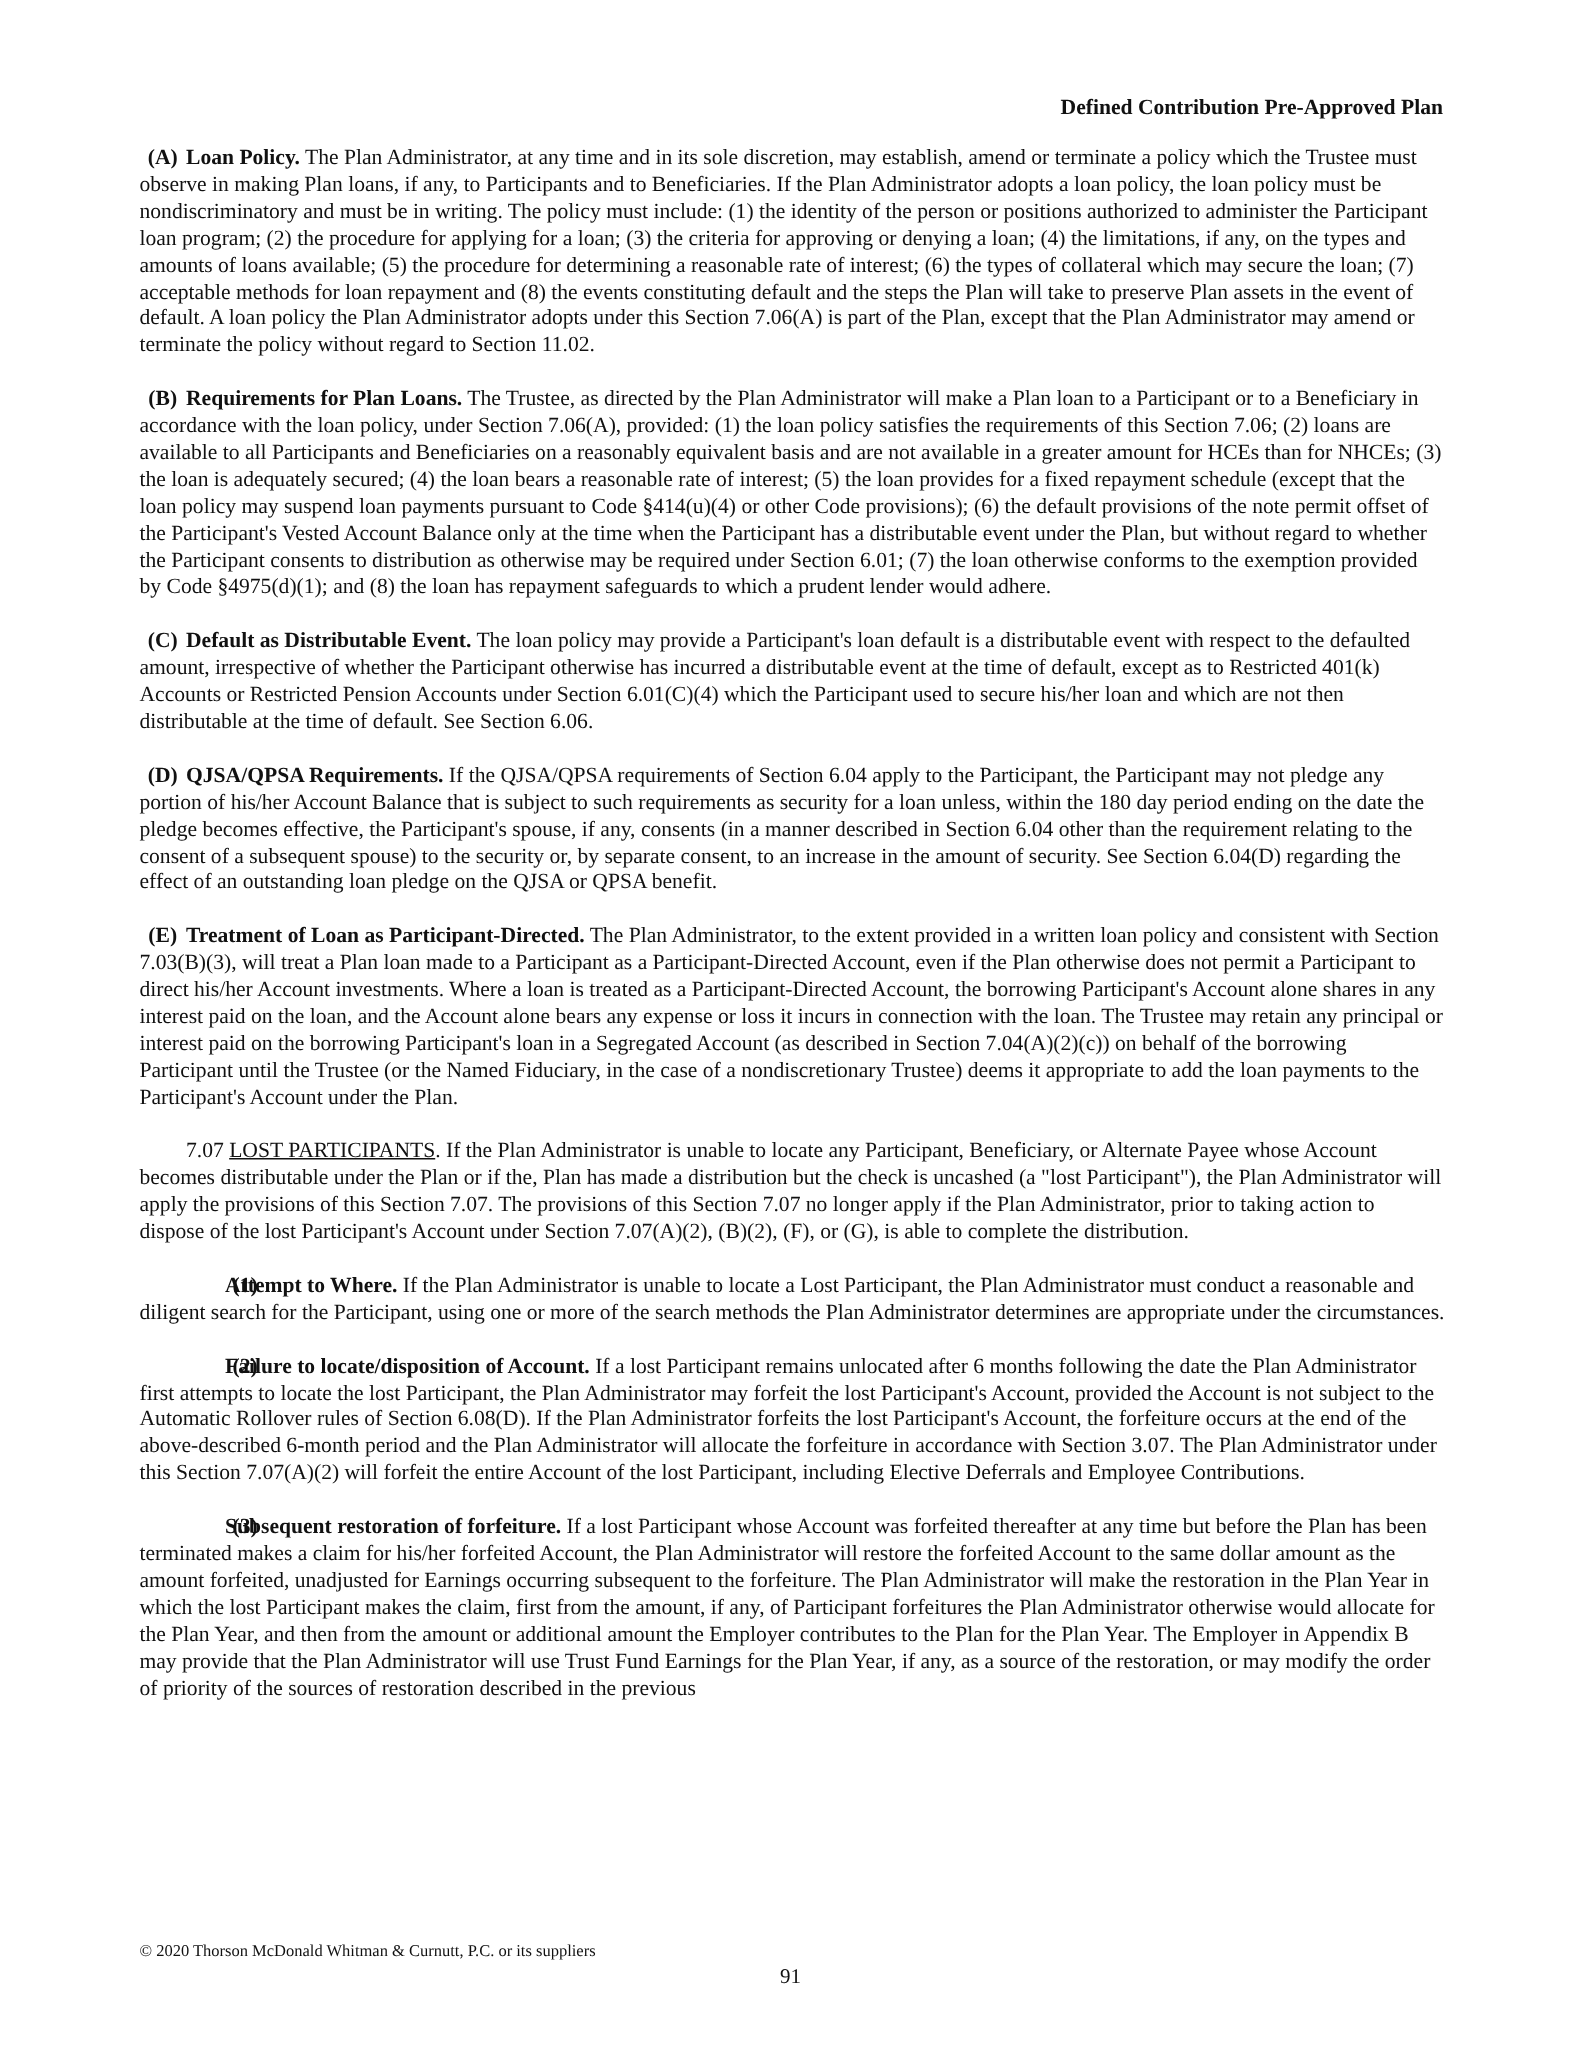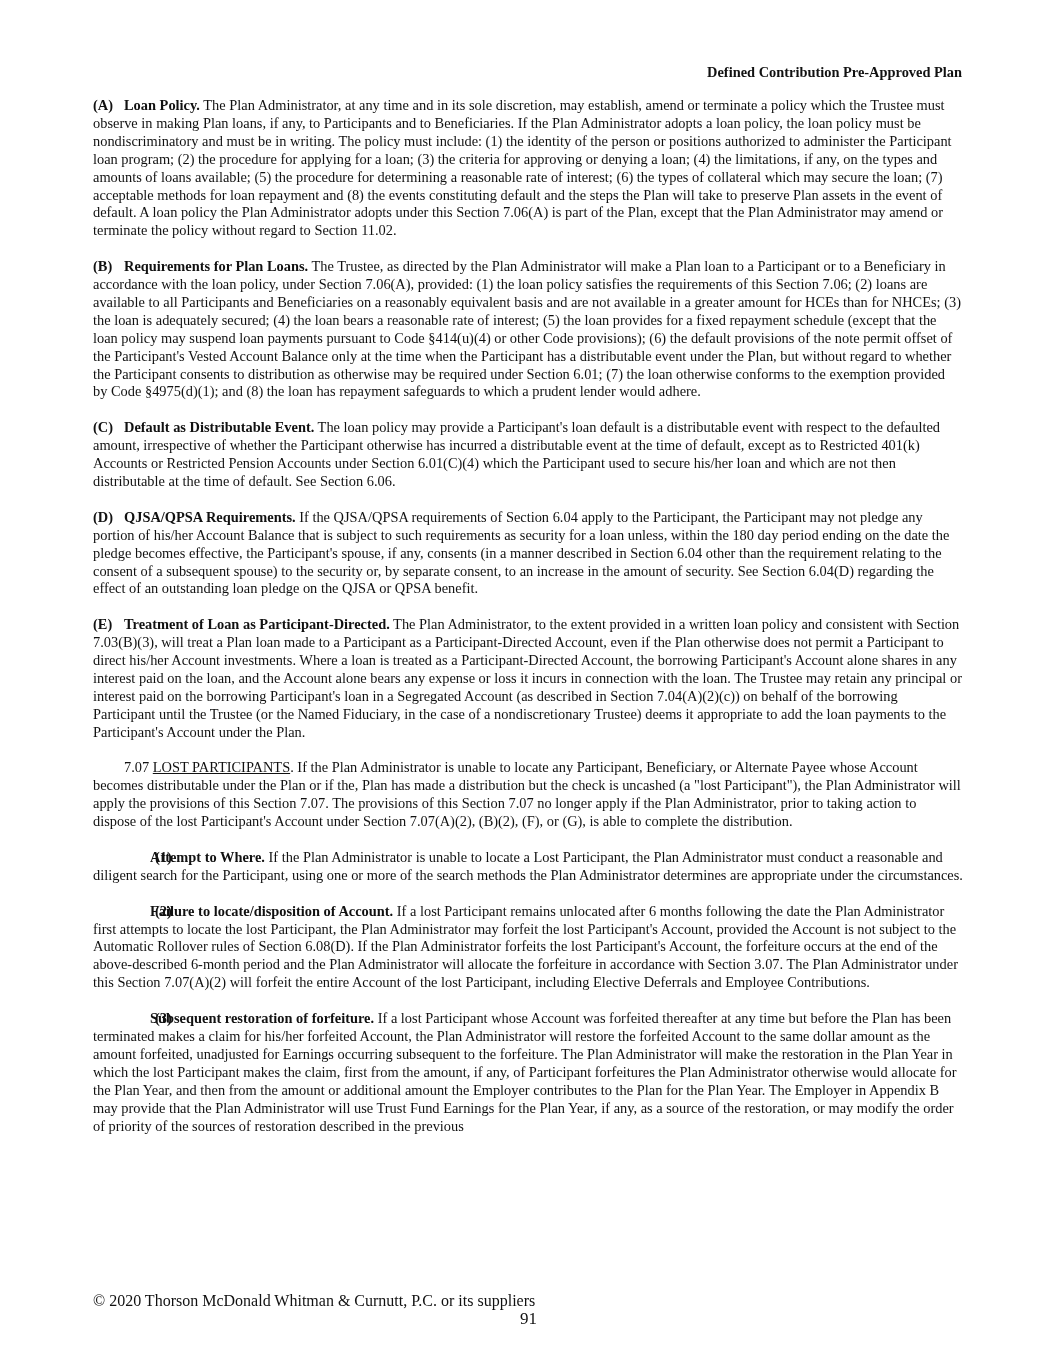--- a/index.html
+++ b/index.html
@@ -11,30 +11,30 @@
     .page { position: absolute; left: 0; top: 0; width: 1055px; height: 1362px; }
     .header {
       position: absolute; top: 63px; right: 93px;
       font-weight: bold; font-size: 14.4px; line-height: 18px;
     }
     .body-text {
       position: absolute; left: 93px; top: 97px; width: 870px;
       font-size: 14.4px; line-height: 17.9px; text-align: left;
     }
     .para { margin: 0 0 17.9px 0; }
-    .para .lbl { font-weight: bold; }
+    .para .lbl { font-weight: bold; text-align: center; }
     .para .lbl .letter { display: inline-block; width: 31px; }
     .indent { text-indent: 31px; }
     .para .num-lbl .letter { display: inline-block; width: 26px; }
     .ul { text-decoration: underline; }
     .footer {
       position: absolute; left: 93px; top: 1292px; width: 870px;
-      font-size: 16px; line-height: 18px;
+      font-size: 11px; line-height: 18px;
     }
-    .page-num { position: absolute; left: 520px; top: 1310px; font-size: 17px; line-height: 18px; }
+    .page-num { position: absolute; left: 520px; top: 1310px; font-size: 14px; line-height: 18px; }
   </style>
 </head>
 <body>
 
 <div class="page">
 
   <div class="header">Defined Contribution Pre-Approved Plan</div>
 
   <div class="body-text">
 

